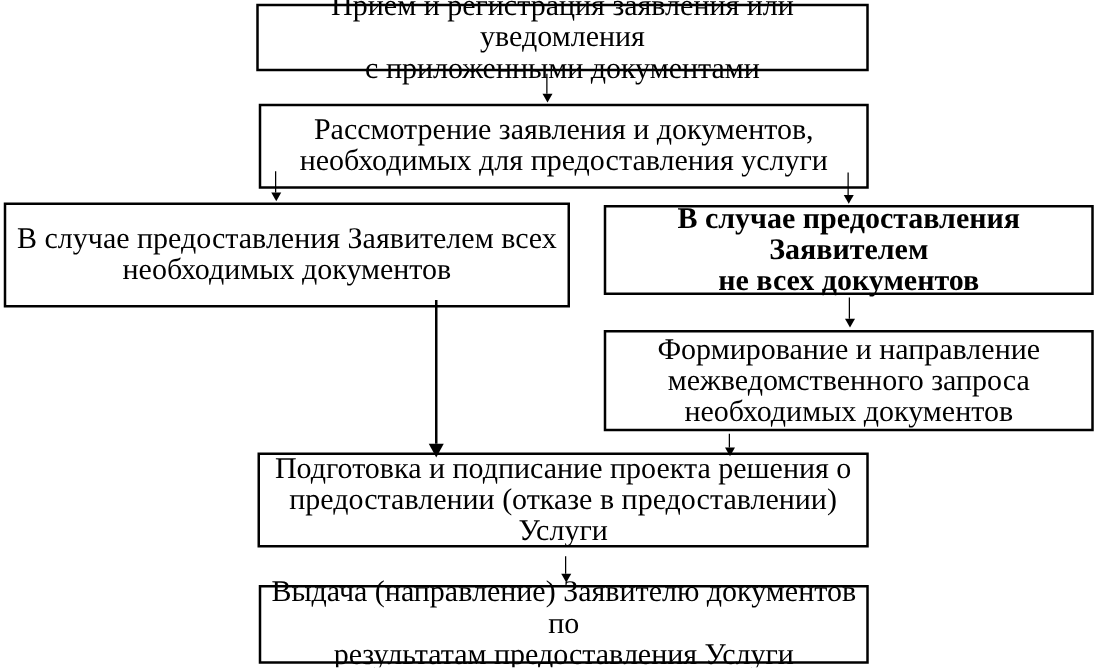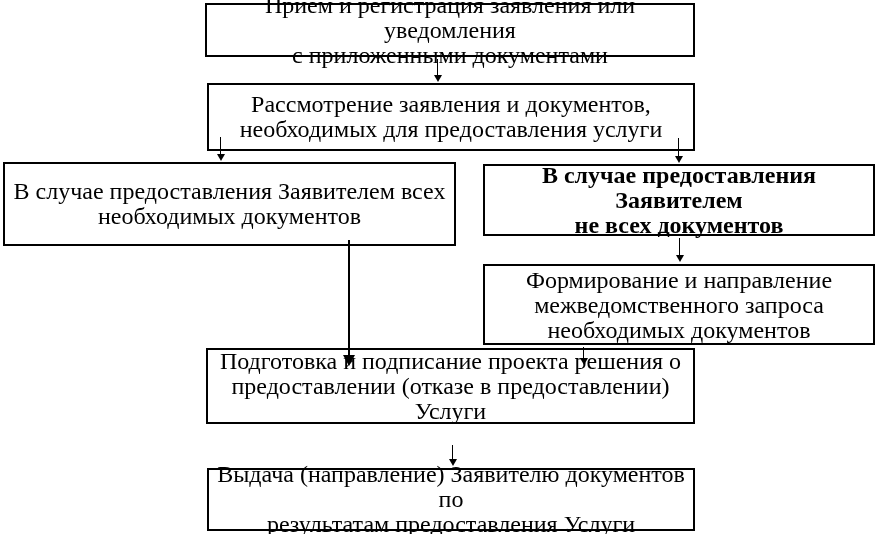--- a/index.html
+++ b/index.html
@@ -78,21 +78,21 @@
     <div class="box-text">В случае предоставления Заявителем
 не всех документов</div>
   </div>
 
   <div class="box" style="left:483px; top:264px; width:392px; height:81px;align-items:flex-end;">
     <div class="box-text">Формирование и направление
 межведомственного запроса
 необходимых документов</div>
   </div>
 
-  <div class="box" style="left:206px; top:348px; width:489px; height:76px;">
+  <div class="box" style="left:206px; top:362px; width:489px; height:76px;">
     <div class="box-text">Подготовка и подписание проекта решения о
 предоставлении (отказе в предоставлении)
 Услуги</div>
   </div>
 
   <div class="box" style="left:207px; top:468px; width:488px; height:63px;">
     <div class="box-text">Выдача (направление) Заявителю документов по
 результатам предоставления Услуги</div>
   </div>
 

